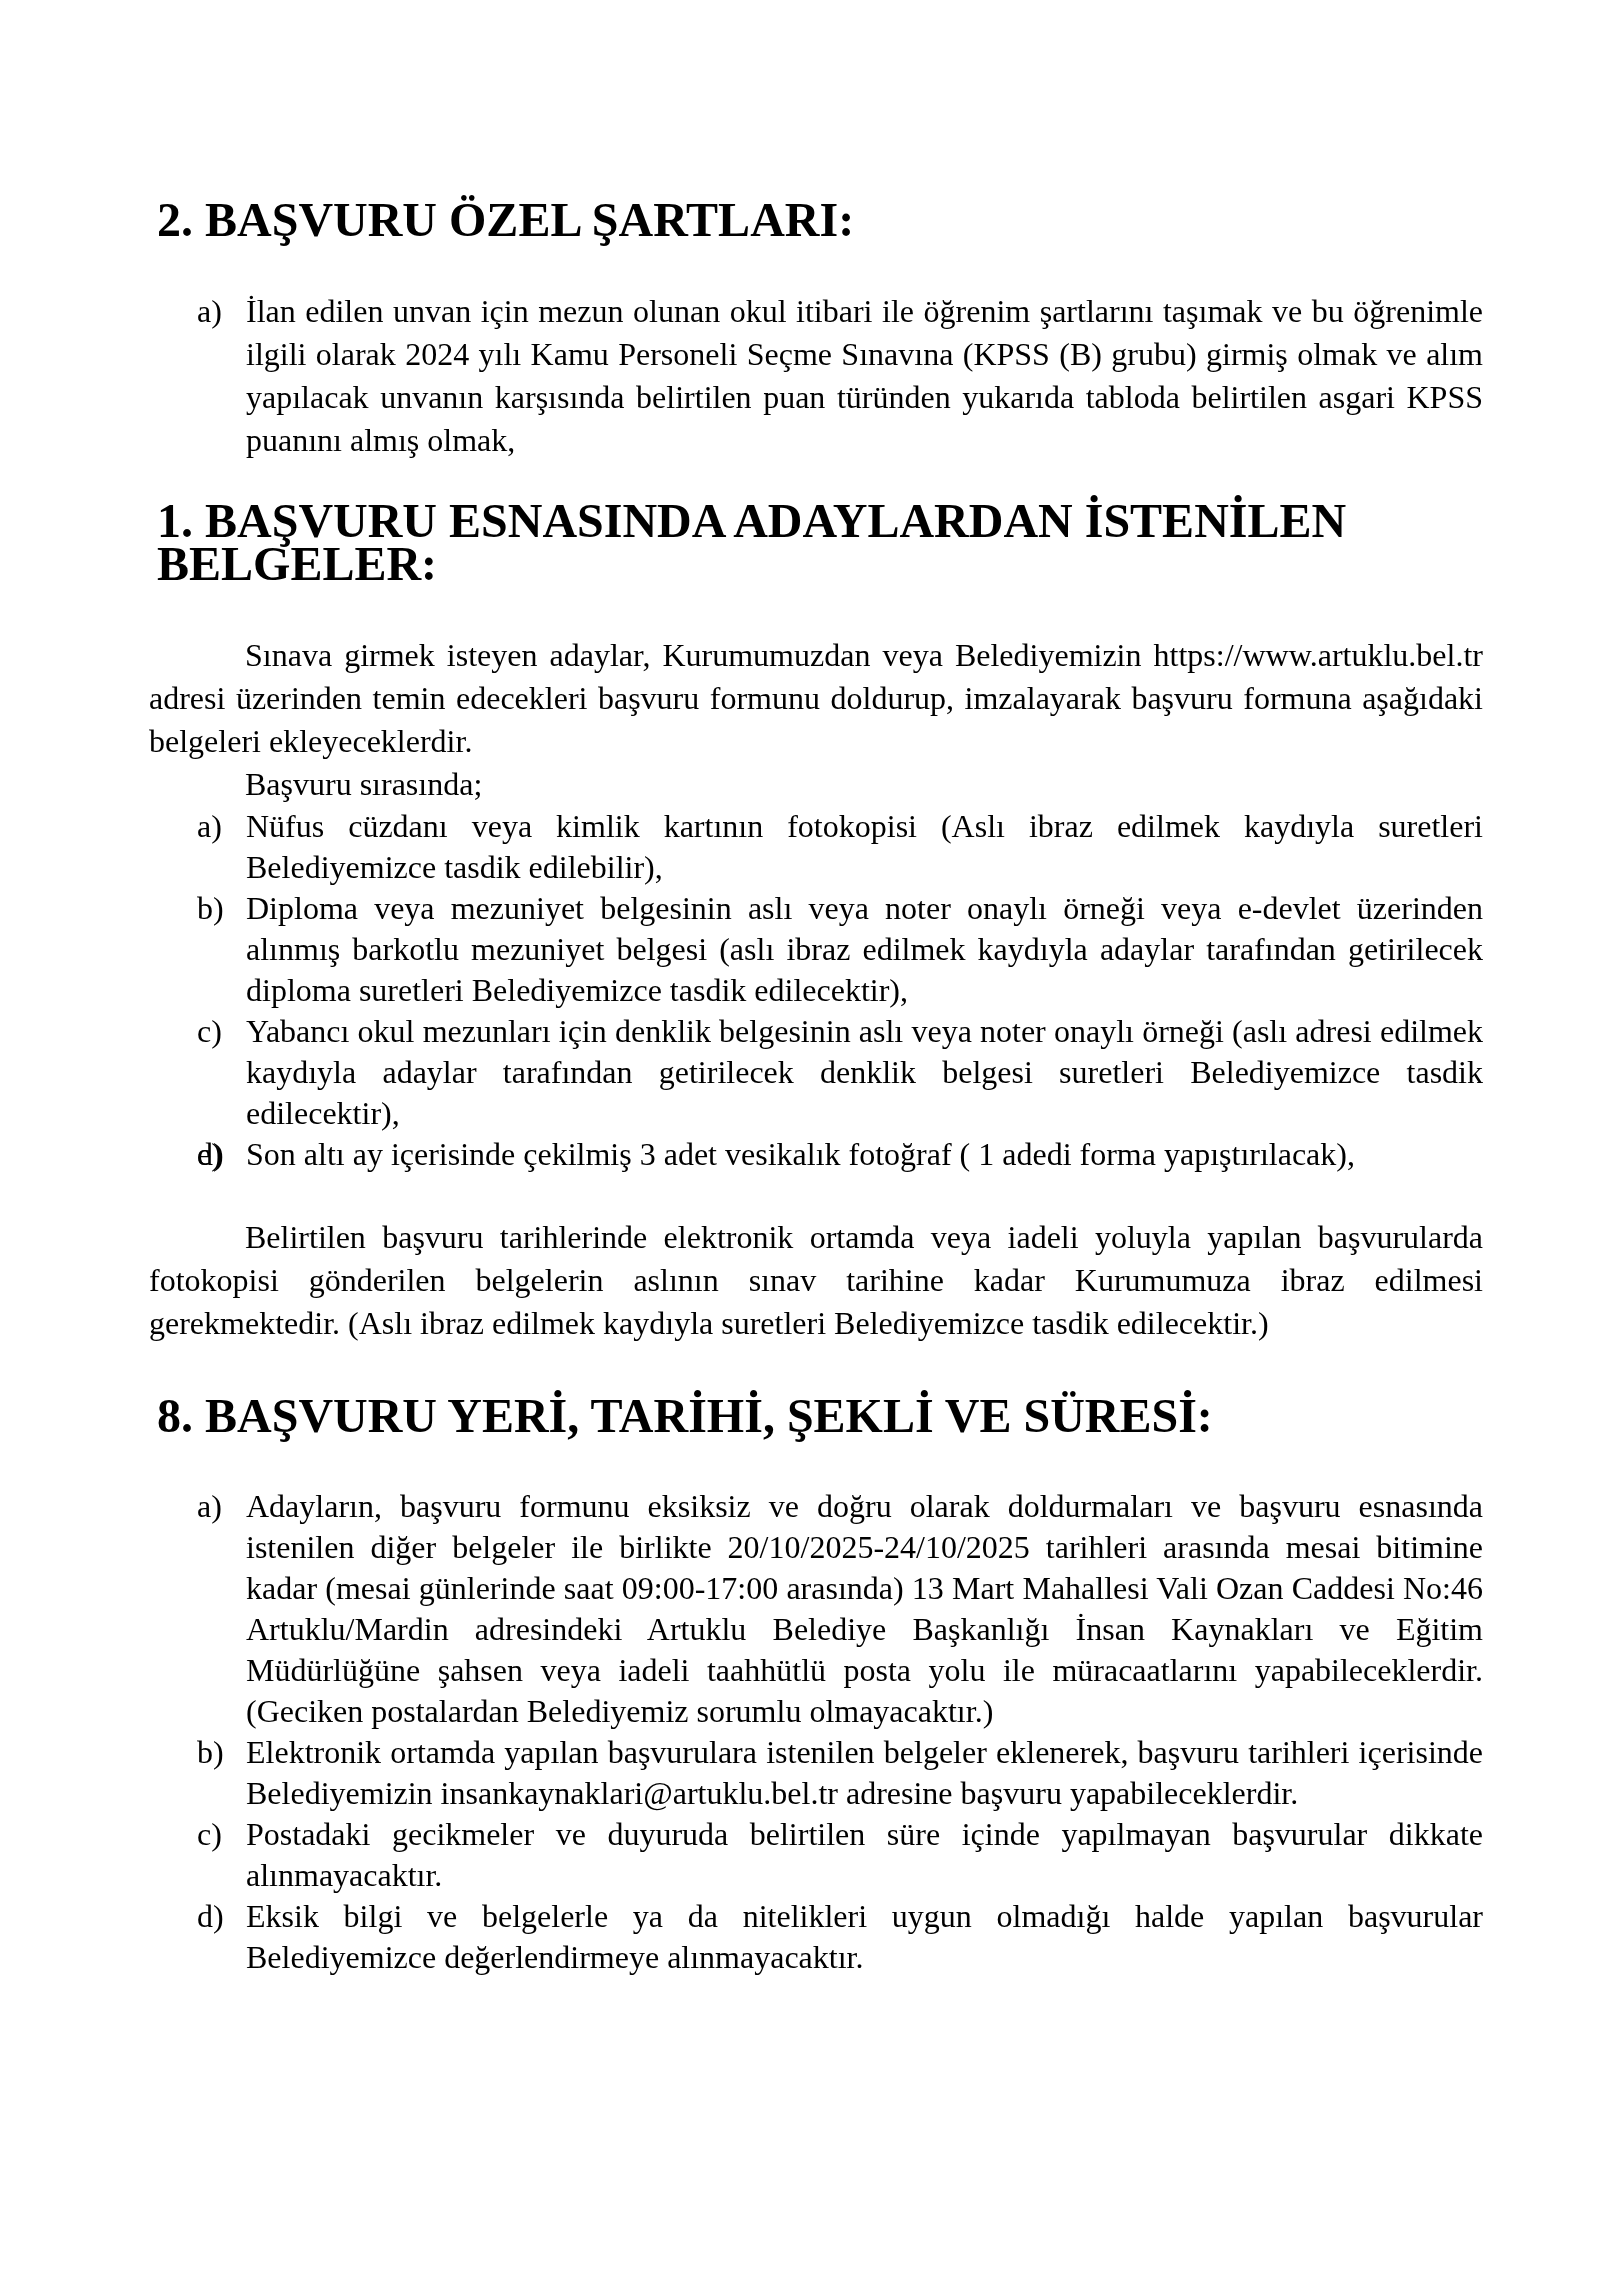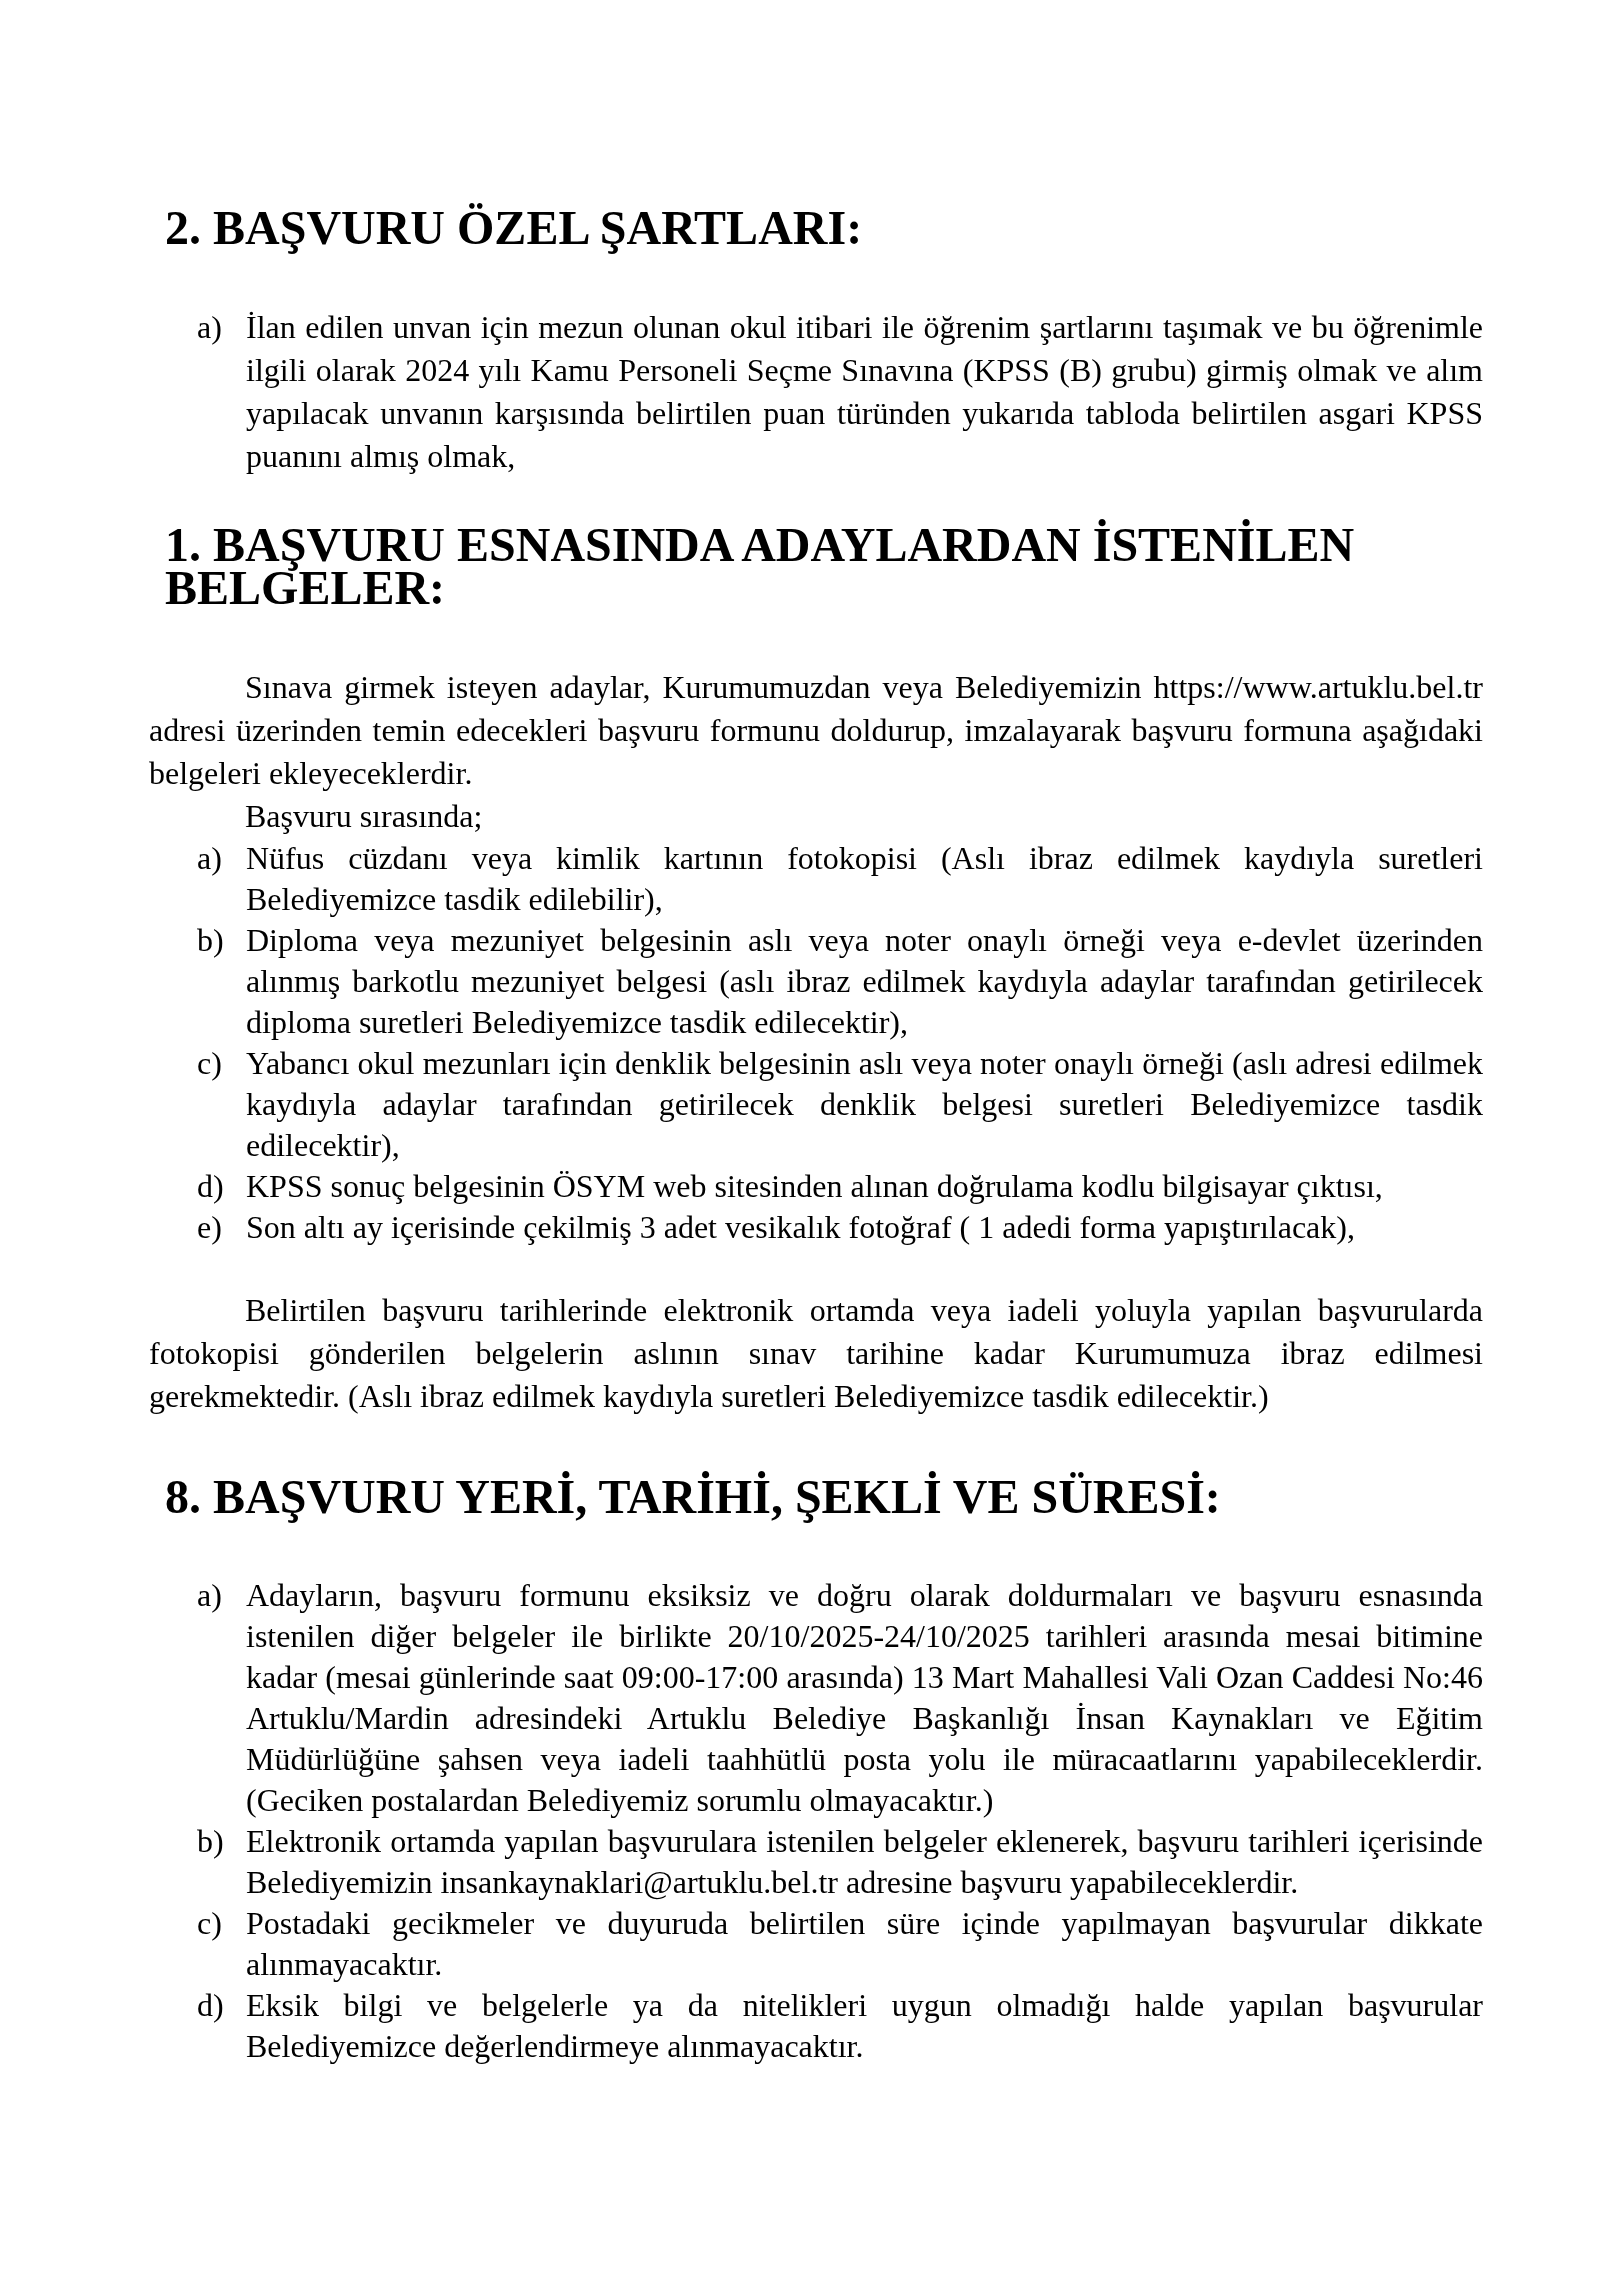--- a/index.html
+++ b/index.html
@@ -14,21 +14,21 @@
       line-height: 43px;
     }
     .page {
       position: absolute;
       left: 149px;
       top: 190px;
       width: 1334px;
     }
     .heading {
       font-weight: bold;
-      margin: 16px;
+      margin: 8px;
       line-height: 43px;
     }
     .para {
       margin: 0;
       text-align: justify;
     }
     .indent-first { text-indent: 96px; }
     .indent-block { padding-left: 96px; }
     .list {
       list-style: none;
@@ -81,21 +81,20 @@
       <li>
         <span class="label">b)</span>
         <span>Diploma veya mezuniyet belgesinin aslı veya noter onaylı örneği veya e-devlet üzerinden alınmış barkotlu mezuniyet belgesi (aslı ibraz edilmek kaydıyla adaylar tarafından getirilecek diploma suretleri Belediyemizce tasdik edilecektir),</span>
       </li>
       <li>
         <span class="label">c)</span>
         <span>Yabancı okul mezunları için denklik belgesinin aslı veya noter onaylı örneği (aslı adresi edilmek kaydıyla adaylar tarafından getirilecek denklik belgesi suretleri Belediyemizce tasdik edilecektir),</span>
       </li>
       <li>
         <span class="label">d)</span>
-        <span>KPSS sonuç belgesinin ÖSYM web sitesinden alınan doğrulama kodlu bilgisayar çıktısı,</span>
       </li>
       <li>
         <span class="label">e)</span>
         <span>Son altı ay içerisinde çekilmiş 3 adet vesikalık fotoğraf ( 1 adedi forma yapıştırılacak),</span>
       </li>
     </ol>
     <div class="gap-l"></div>
     <p class="para indent-first">Belirtilen başvuru tarihlerinde elektronik ortamda veya iadeli yoluyla yapılan başvurularda fotokopisi gönderilen belgelerin aslının sınav tarihine kadar Kurumumuza ibraz edilmesi gerekmektedir. (Aslı ibraz edilmek kaydıyla suretleri Belediyemizce tasdik edilecektir.)</p>
   </section>
 

